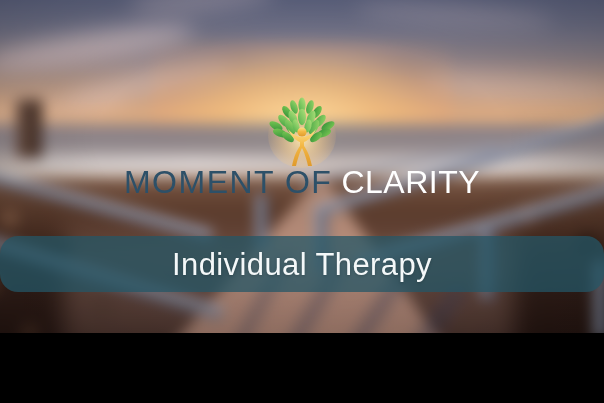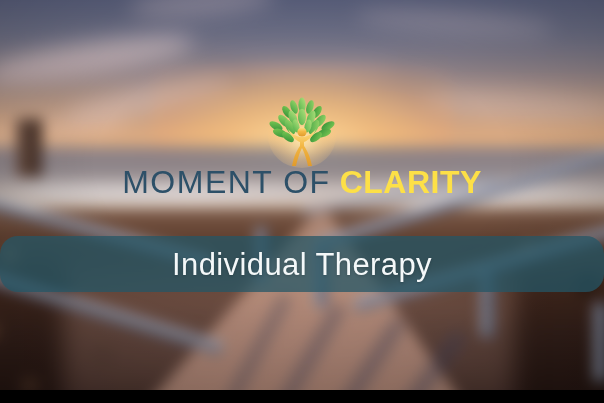--- a/index.html
+++ b/index.html
@@ -8,21 +8,21 @@
     padding: 0;
     background: #000;
   }
   body {
     font-family: "Liberation Sans", sans-serif;
   }
 
   .hero {
     position: relative;
     width: 604px;
-    height: 390px;
+    height: 333px;
     overflow: hidden;
     background: #2b1d17;
     user-select: none;
   }
 
   
   .photo {
     position: absolute;
     inset: -30px;
     overflow: hidden;
@@ -238,22 +238,22 @@
     white-space: nowrap;
     display: flex;
     align-items: baseline;
     gap: 9px;
   }
   .wm-light {
     color: #2d5068;
     font-weight: 400;
   }
   .wm-bold {
-    color: #fde047;
-    font-weight: 700;
+    color: #ffffff;
+    font-weight: 400;
     letter-spacing: 0.5px;
   }
 
   
   .title-band {
     position: absolute;
     left: 0;
     right: 0;
     top: 236px;
     height: 56px;

